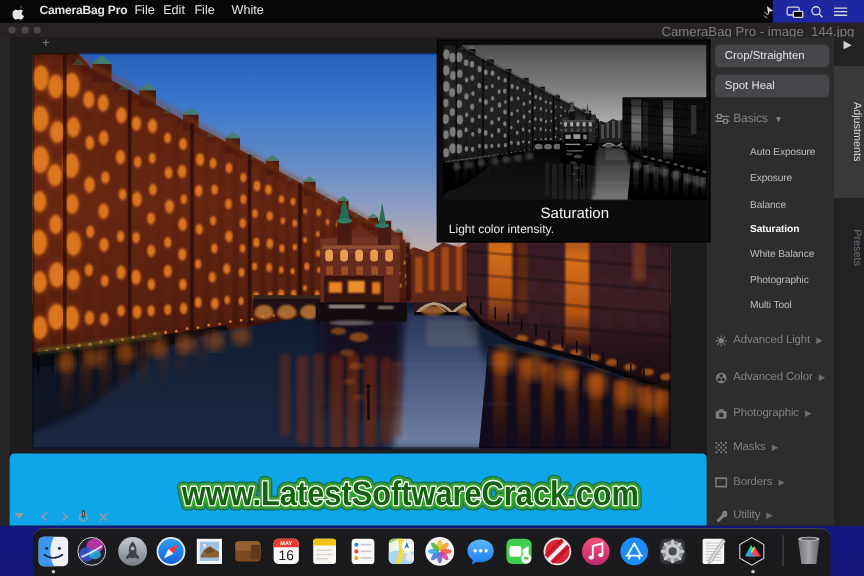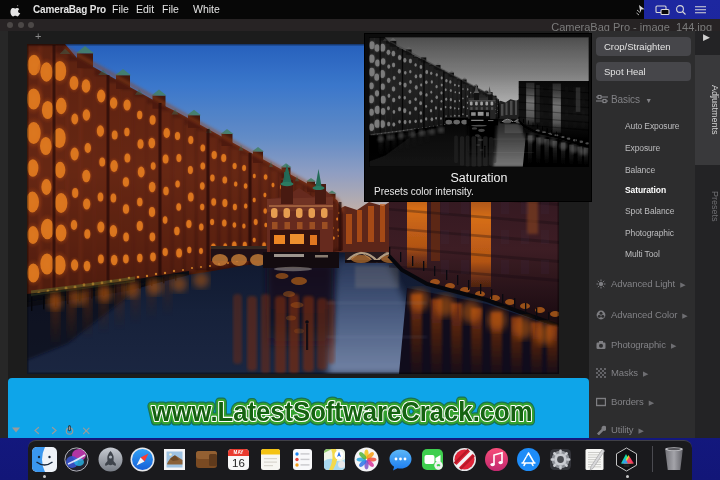--- a/index.html
+++ b/index.html
@@ -744,21 +744,21 @@
     <svg style="position:absolute;left:7px;top:63px" width="12" height="10" viewBox="0 0 12 10">
       <path d="M0 3 h12 M0 7 h12" stroke="#8a8a8e" stroke-width="1.2"></path>
       <rect x="2" y="1.4" width="3" height="3.2" fill="#2d2d2e" stroke="#8a8a8e" stroke-width="1"></rect>
       <rect x="7" y="5.4" width="3" height="3.2" fill="#2d2d2e" stroke="#8a8a8e" stroke-width="1"></rect>
     </svg>
     <div class="shead" style="top:63px; font-size:10px">Basics &nbsp;<span style="font-size:7px">▼</span></div>
     <div class="sitem" style="top:90px">Auto Exposure</div>
     <div class="sitem" style="top:112px">Exposure</div>
     <div class="sitem" style="top:134px">Balance</div>
     <div class="sitem" style="top:154px; color:#ffffff; font-weight:bold">Saturation</div>
-    <div class="sitem" style="top:175px">Spot Balance</div>
+    <div class="sitem" style="top:175px">White Balance</div>
     <div class="sitem" style="top:197px">Photographic</div>
     <div class="sitem" style="top:218px">Multi Tool</div>
     <svg class="sicon" style="top:248px" width="10" height="10" viewBox="0 0 10 10">
         <g stroke="#7e7e82" fill="#7e7e82">
           <circle cx="5" cy="5" r="1.8"></circle>
           <line x1="8.00" y1="5.00" x2="9.50" y2="5.00" stroke-width="1"></line>
           <line x1="7.12" y1="7.12" x2="8.18" y2="8.18" stroke-width="1"></line>
           <line x1="5.00" y1="8.00" x2="5.00" y2="9.50" stroke-width="1"></line>
           <line x1="2.88" y1="7.12" x2="1.82" y2="8.18" stroke-width="1"></line>
           <line x1="2.00" y1="5.00" x2="0.50" y2="5.00" stroke-width="1"></line>
@@ -1500,21 +1500,21 @@
 <ellipse cx="518" cy="290" rx="10" ry="11" fill="#e87210" opacity="0.5" filter="url(#gb3)"></ellipse>
 <rect x="300" y="258" width="100" height="2" fill="#9aa8c4" opacity="0.15" filter="url(#gb2)"></rect>
 <rect x="300" y="292" width="100" height="2" fill="#9aa8c4" opacity="0.15" filter="url(#gb2)"></rect>
 <rect x="279" y="280" width="2.2" height="26" fill="#0c0c14" opacity="0.85"></rect>
           <circle cx="280" cy="278" r="1.8" fill="#0c0c14"></circle>
 <rect x="0" y="0" width="532" height="330" fill="#000208" opacity="0.07"></rect>
 <rect x="0.5" y="0.5" width="531" height="329" fill="none" stroke="#000" stroke-opacity="0.4" stroke-width="2"></rect>
         </svg></div>
     </div>
   <div style="position:absolute;left:0;top:137px;width:228px;text-align:center;color:#f2f2f2;font-size:12.5px">Saturation</div>
-  <div style="position:absolute;left:9px;top:152px;color:#e8e8e8;font-size:10px">Presets color intensity.</div>
+  <div style="position:absolute;left:9px;top:152px;color:#e8e8e8;font-size:10px">Light color intensity.</div>
 </div>
 
 <div id="dock"></div>
 <svg style="position:absolute;left:32px;top:447px;z-index:50" width="25" height="25" viewBox="0 0 25 25">
     <rect width="25" height="25" rx="5" fill="#eef2f8"></rect>
     <path d="M0 0 h13 q-3 6 -3 12.5 q0 6.5 3 12.5 H5 a5 5 0 0 1 -5 -5 V5 a5 5 0 0 1 5 -5z" fill="#3a97ef"></path>
     <circle cx="7" cy="10" r="1.2" fill="#16253a"></circle>
     <circle cx="17.5" cy="10" r="1.2" fill="#16253a"></circle>
     <path d="M4.5 15 q8 6 16 0" stroke="#16253a" stroke-width="1.4" fill="none"></path>
   </svg>

